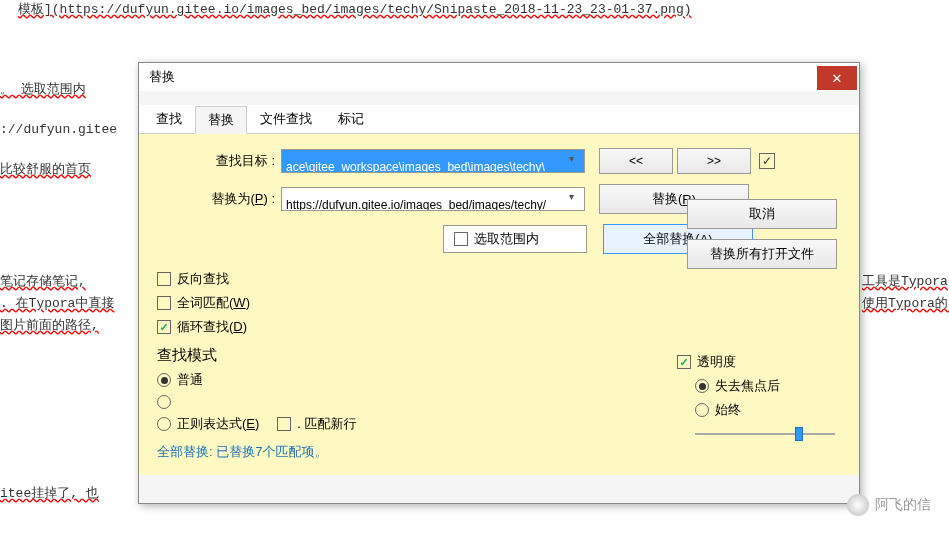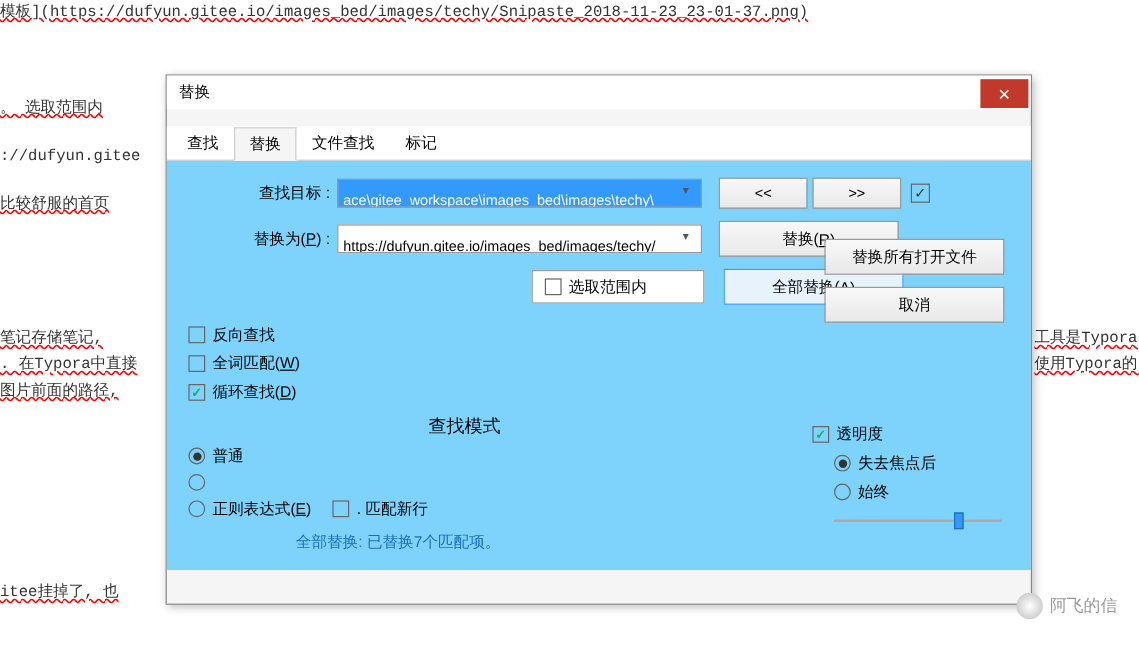--- a/index.html
+++ b/index.html
@@ -7,56 +7,56 @@
 .bg { position: absolute; top: 0; left: 0; width: 949px; height: 538px; }
 .bg-line { color: #333; white-space: nowrap; font-family: "Courier New", monospace; }
 .bg-line.red { text-decoration: underline; text-decoration-color: red; text-decoration-style: wavy; }
 .dialog { position: absolute; left: 138px; top: 62px; width: 722px; height: 442px; background: #f5f5f5; border: 1px solid #888; box-shadow: 2px 2px 8px rgba(0,0,0,0.3); }
 .titlebar { height: 28px; display: flex; align-items: center; padding-left: 10px; background: #fff; }
 .titlebar-text { flex: 1; font-size: 13px; }
 .close-btn { width: 40px; height: 24px; background: #c0392b; color: #fff; display: flex; align-items: center; justify-content: center; cursor: pointer; margin-right: 2px; margin-top: 2px; }
 .tabs { display: flex; background: #fff; border-bottom: 1px solid #ccc; padding-left: 4px; margin-top: 14px; }
 .tab { padding: 4px 12px; border: 1px solid transparent; cursor: pointer; font-size: 13px; }
 .tab.active { border: 1px solid #ccc; border-bottom: 1px solid #f5f5f5; background: #f5f5f5; position: relative; top: 1px; }
-.content { padding: 14px 18px; background: #7dd3fc; }
+.content { padding: 14px 18px; background: #fef9c3; }
 .row { display: flex; align-items: center; margin-bottom: 10px; }
 .row-label { width: 124px; text-align: right; padding-right: 6px; font-size: 13px; }
 .row-label u { text-decoration: underline; }
 .inp { width: 304px; height: 24px; border: 1px solid #999; background: #fff; padding: 12px 18px 0 4px; font-size: 12px; position: relative; }
 .inp-wrap { position: relative; width: 304px; }
 .inp-sel { background: #3399ff; color: #fff; }
 .dd { position: absolute; right: 2px; top: 4px; width: 14px; height: 14px; font-size: 10px; color: #555; cursor: pointer; }
 .btn { width: 74px; height: 26px; border: 1px solid #999; background: linear-gradient(#f8f8f8,#e8e8e8); cursor: pointer; font-size: 12px; display: inline-flex; align-items: center; justify-content: center; }
 .btn-wide { width: 150px; height: 30px; border: 1px solid #999; background: linear-gradient(#f8f8f8,#e8e8e8); cursor: pointer; font-size: 13px; display: flex; align-items: center; justify-content: center; margin-bottom: 10px; }
 .btn-wide.hl { border: 1px solid #3399ff; background: #e8f2fc; }
 .btn-col { position: absolute; right: 22px; top: 62px; width: 150px; }
 .chk-in { display: flex; align-items: center; border: 1px solid #999; background: #fff; padding: 4px 10px; margin-left: 286px; width: 144px; }
 .chk { width: 14px; height: 14px; border: 1px solid #666; margin-right: 6px; display: inline-flex; align-items: center; justify-content: center; font-size: 11px; cursor: pointer; }
 .chk.checked::after { content: "✓"; color: #2a6; font-weight: bold; }
-.options { display: flex; margin-top: 16px; text-align: right; }
+.options { display: flex; margin-top: 16px; }
 .col-left { width: 260px; }
 .opt-row { display: flex; align-items: center; margin-bottom: 6px; font-size: 13px; }
 .group-label { font-size: 15px; margin-bottom: 6px; margin-top: 10px; }
 .radio { width: 14px; height: 14px; border: 1px solid #666; border-radius: 50%; margin-right: 6px; display: inline-flex; align-items: center; justify-content: center; cursor: pointer; }
 .radio.sel::after { content: ""; width: 7px; height: 7px; background: #333; border-radius: 50%; }
 .col-right { position: absolute; right: 22px; top: 290px; width: 160px; }
 .slider { width: 140px; height: 18px; position: relative; margin-top: 4px; margin-left: 18px; }
 .slider-track { position: absolute; top: 8px; left: 0; right: 0; height: 2px; background: #aaa; }
 .slider-thumb { position: absolute; top: 2px; left: 100px; width: 8px; height: 14px; background: #3399ff; border: 1px solid #1a6fb8; cursor: pointer; }
 .status { color: #1a6fb8; font-size: 13px; margin-top: 10px; }
 .nav-chk { width: 16px; height: 16px; border: 1px solid #666; display: inline-flex; align-items: center; justify-content: center; cursor: pointer; margin-left: 8px; }
 .nav-chk::after { content: "✓"; color: #333; font-size: 12px; }
 .watermark { position: absolute; right: 18px; bottom: 22px; display: flex; align-items: center; color: #999; font-size: 14px; }
 .wm-icon { width: 22px; height: 22px; border-radius: 50%; background: radial-gradient(circle,#fff,#bbb); margin-right: 6px; }
 </style>
 </head>
 <body>
 
 <div class="bg">
-  <div class="bg-line red" style="position:absolute;top:0;left:0">模板](https://dufyun.gitee.io/images_bed/images/techy/Snipaste_2018-11-23_23-01-37.png)</div>
+  <div class="bg-line red" style="position:absolute;top:0;left:18px">模板](https://dufyun.gitee.io/images_bed/images/techy/Snipaste_2018-11-23_23-01-37.png)</div>
   <div class="bg-line red" style="position:absolute;top:80px;left:0">。 选取范围内</div>
   <div class="bg-line" style="position:absolute;top:122px;left:0">://dufyun.gitee</div>
   <div class="bg-line red" style="position:absolute;top:160px;left:0">比较舒服的首页</div>
   <div class="bg-line red" style="position:absolute;top:272px;left:0">笔记存储笔记,</div>
   <div class="bg-line red" style="position:absolute;top:272px;left:862px">工具是Typora, 在要进</div>
   <div class="bg-line red" style="position:absolute;top:294px;left:0">. 在Typora中直接</div>
   <div class="bg-line red" style="position:absolute;top:294px;left:862px">使用Typora的`启</div>
   <div class="bg-line red" style="position:absolute;top:316px;left:0">图片前面的路径,</div>
   <div class="bg-line red" style="position:absolute;top:484px;left:0">itee挂掉了, 也</div>
 </div>
@@ -112,22 +112,22 @@
       <div style="margin-left:16px">
         <button class="btn-wide hl" style="margin-bottom:0">
             <span>全部替换(</span>
             <u>A</u>
             <span>)</span>
           </button>
       </div>
     </div>
 
     <div class="btn-col" style="top:136px">
+      <button class="btn-wide">取消</button>
       <button class="btn-wide">替换所有打开文件</button>
-      <button class="btn-wide">取消</button>
     </div>
 
     <div class="options">
       <div class="col-left">
         <div class="opt-row">
             <span class="chk"></span>
             <span>反向查找</span>
           </div>
         <div class="opt-row">
             <span class="chk"></span>

